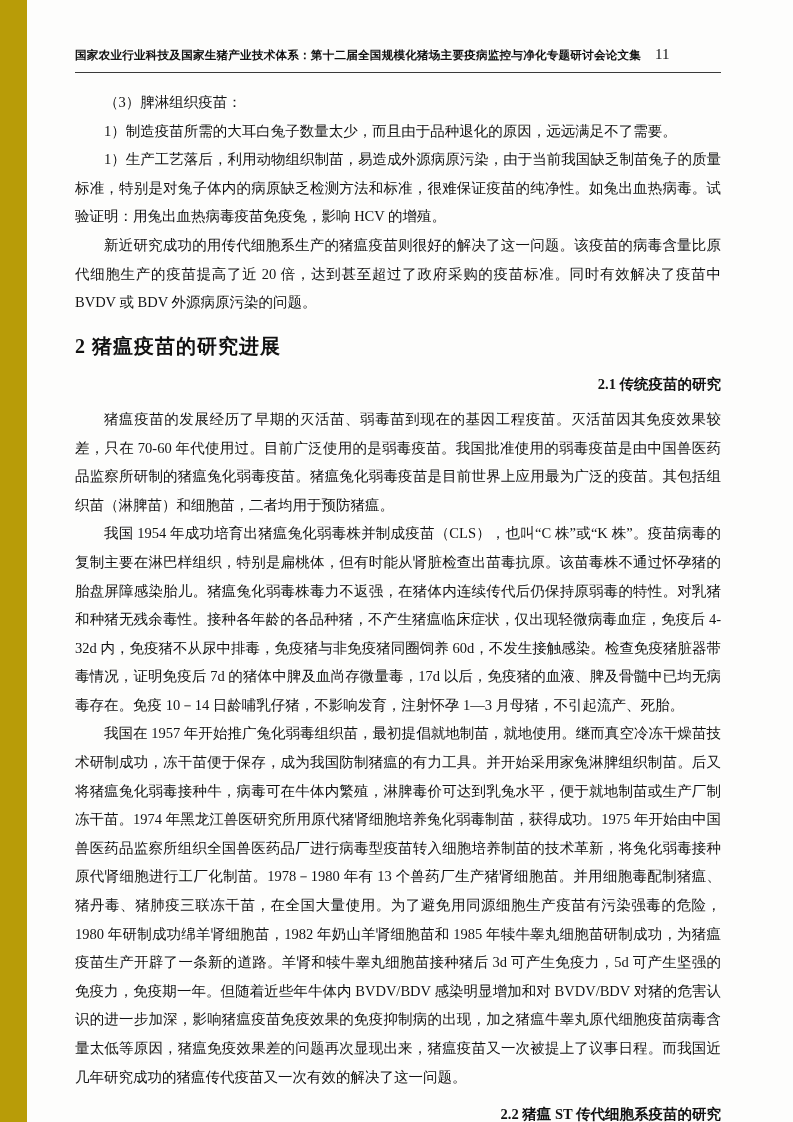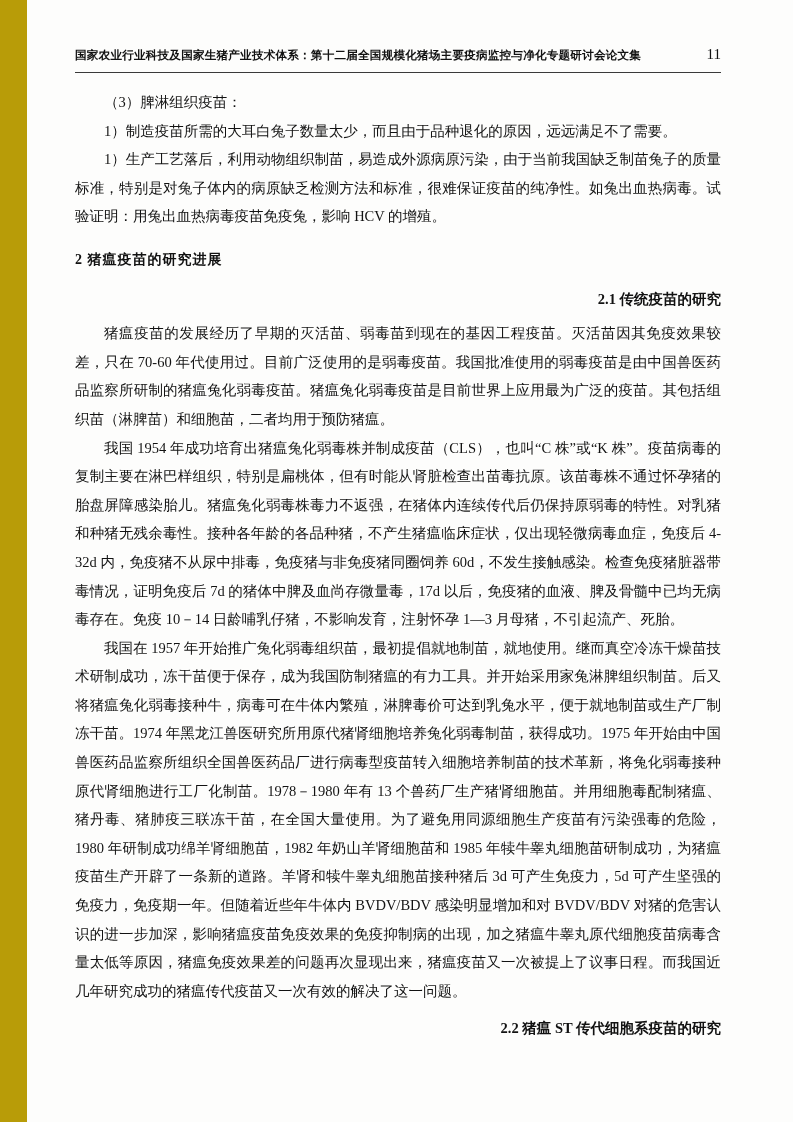--- a/index.html
+++ b/index.html
@@ -26,21 +26,20 @@
   }
   .content {
     position: absolute;
     left: 75px;
     top: 0;
     width: 646px;
   }
   .doc-header {
     margin-top: 46px;
     display: flex;
-    justify-content: space-between;
     align-items: flex-end;
     padding-bottom: 9px;
   }
   .doc-header .title {
     font-weight: bold;
     font-size: 11.6px;
     letter-spacing: 0.2px;
     line-height: 1.3;
   }
   .doc-header .page-num {
@@ -58,21 +57,21 @@
     padding-top: 15px;
     font-size: 14.5px;
     line-height: 28.6px;
     text-align: justify;
   }
   .para {
     margin: 0;
     text-indent: 2em;
   }
   .h-section {
-    font-size: 14px;
+    font-size: 20px;
     font-weight: bold;
     letter-spacing: 1px;
     margin: 15px 0 10px 0;
     text-align: left;
     font-family: "Liberation Serif", "DejaVu Serif", serif;
   }
   .h-subsection {
     font-size: 14.5px;
     font-weight: bold;
     margin: 9px 0 6px 0;
@@ -97,20 +96,21 @@
     <div class="header-rule"></div>
 
     <main class="doc-body">
 
       <p class="para">（3）脾淋组织疫苗：</p>
 
       <p class="para">1）制造疫苗所需的大耳白兔子数量太少，而且由于品种退化的原因，远远满足不了需要。</p>
 
       <p class="para">1）生产工艺落后，利用动物组织制苗，易造成外源病原污染，由于当前我国缺乏制苗兔子的质量标准，特别是对兔子体内的病原缺乏检测方法和标准，很难保证疫苗的纯净性。如兔出血热病毒。试验证明：用兔出血热病毒疫苗免疫兔，影响 HCV 的增殖。</p>
 
+      <p class="para">新近研究成功的用传代细胞系生产的猪瘟疫苗则很好的解决了这一问题。该疫苗的病毒含量比原代细胞生产的疫苗提高了近 20 倍，达到甚至超过了政府采购的疫苗标准。同时有效解决了疫苗中 BVDV 或 BDV 外源病原污染的问题。</p>
 
       <h2 class="h-section">2 猪瘟疫苗的研究进展</h2>
 
       <h3 class="h-subsection">2.1 传统疫苗的研究</h3>
 
       <p class="para">猪瘟疫苗的发展经历了早期的灭活苗、弱毒苗到现在的基因工程疫苗。灭活苗因其免疫效果较差，只在 70-60 年代使用过。目前广泛使用的是弱毒疫苗。我国批准使用的弱毒疫苗是由中国兽医药品监察所研制的猪瘟兔化弱毒疫苗。猪瘟兔化弱毒疫苗是目前世界上应用最为广泛的疫苗。其包括组织苗（淋脾苗）和细胞苗，二者均用于预防猪瘟。</p>
 
       <p class="para">我国 1954 年成功培育出猪瘟兔化弱毒株并制成疫苗（CLS），也叫“C 株”或“K 株”。疫苗病毒的复制主要在淋巴样组织，特别是扁桃体，但有时能从肾脏检查出苗毒抗原。该苗毒株不通过怀孕猪的胎盘屏障感染胎儿。猪瘟兔化弱毒株毒力不返强，在猪体内连续传代后仍保持原弱毒的特性。对乳猪和种猪无残余毒性。接种各年龄的各品种猪，不产生猪瘟临床症状，仅出现轻微病毒血症，免疫后 4-32d 内，免疫猪不从尿中排毒，免疫猪与非免疫猪同圈饲养 60d，不发生接触感染。检查免疫猪脏器带毒情况，证明免疫后 7d 的猪体中脾及血尚存微量毒，17d 以后，免疫猪的血液、脾及骨髓中已均无病毒存在。免疫 10－14 日龄哺乳仔猪，不影响发育，注射怀孕 1—3 月母猪，不引起流产、死胎。</p>
 
       <p class="para">我国在 1957 年开始推广兔化弱毒组织苗，最初提倡就地制苗，就地使用。继而真空冷冻干燥苗技术研制成功，冻干苗便于保存，成为我国防制猪瘟的有力工具。并开始采用家兔淋脾组织制苗。后又将猪瘟兔化弱毒接种牛，病毒可在牛体内繁殖，淋脾毒价可达到乳兔水平，便于就地制苗或生产厂制冻干苗。1974 年黑龙江兽医研究所用原代猪肾细胞培养兔化弱毒制苗，获得成功。1975 年开始由中国兽医药品监察所组织全国兽医药品厂进行病毒型疫苗转入细胞培养制苗的技术革新，将兔化弱毒接种原代肾细胞进行工厂化制苗。1978－1980 年有 13 个兽药厂生产猪肾细胞苗。并用细胞毒配制猪瘟、猪丹毒、猪肺疫三联冻干苗，在全国大量使用。为了避免用同源细胞生产疫苗有污染强毒的危险，1980 年研制成功绵羊肾细胞苗，1982 年奶山羊肾细胞苗和 1985 年犊牛睾丸细胞苗研制成功，为猪瘟疫苗生产开辟了一条新的道路。羊肾和犊牛睾丸细胞苗接种猪后 3d 可产生免疫力，5d 可产生坚强的免疫力，免疫期一年。但随着近些年牛体内 BVDV/BDV 感染明显增加和对 BVDV/BDV 对猪的危害认识的进一步加深，影响猪瘟疫苗免疫效果的免疫抑制病的出现，加之猪瘟牛睾丸原代细胞疫苗病毒含量太低等原因，猪瘟免疫效果差的问题再次显现出来，猪瘟疫苗又一次被提上了议事日程。而我国近几年研究成功的猪瘟传代疫苗又一次有效的解决了这一问题。</p>

